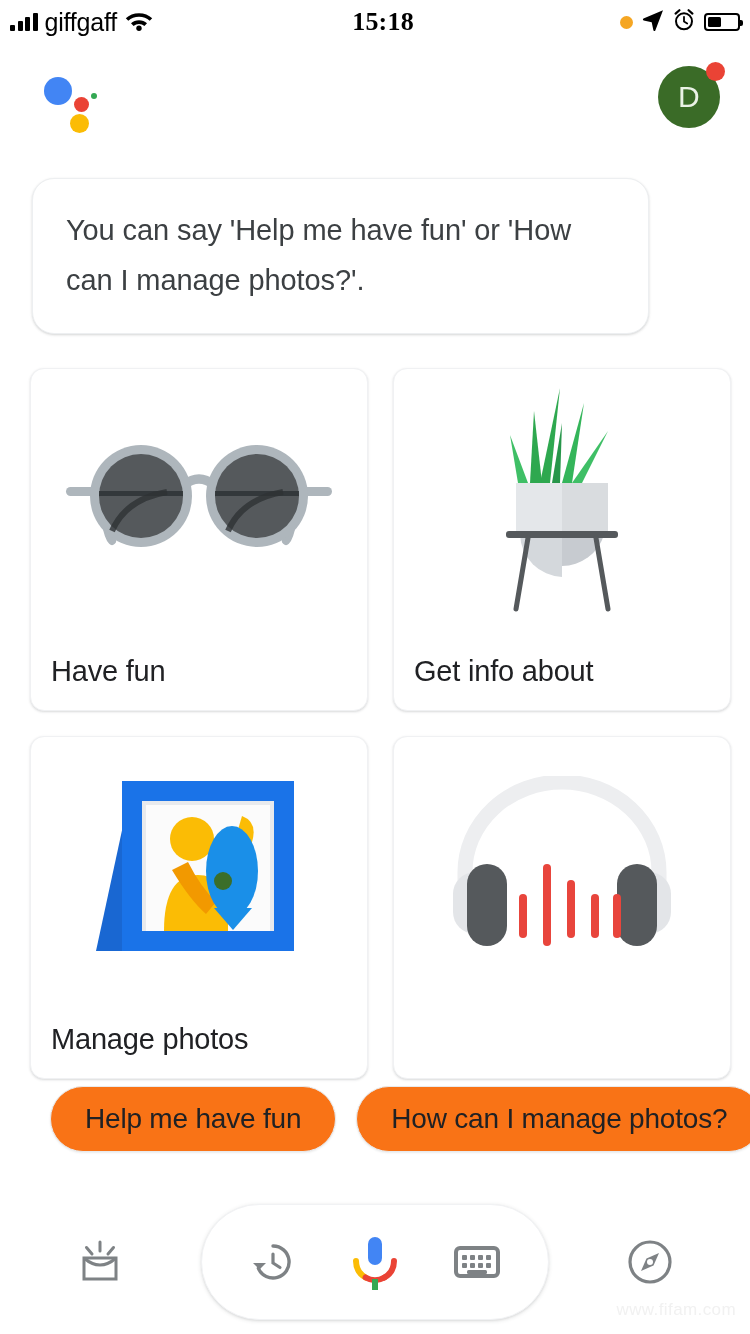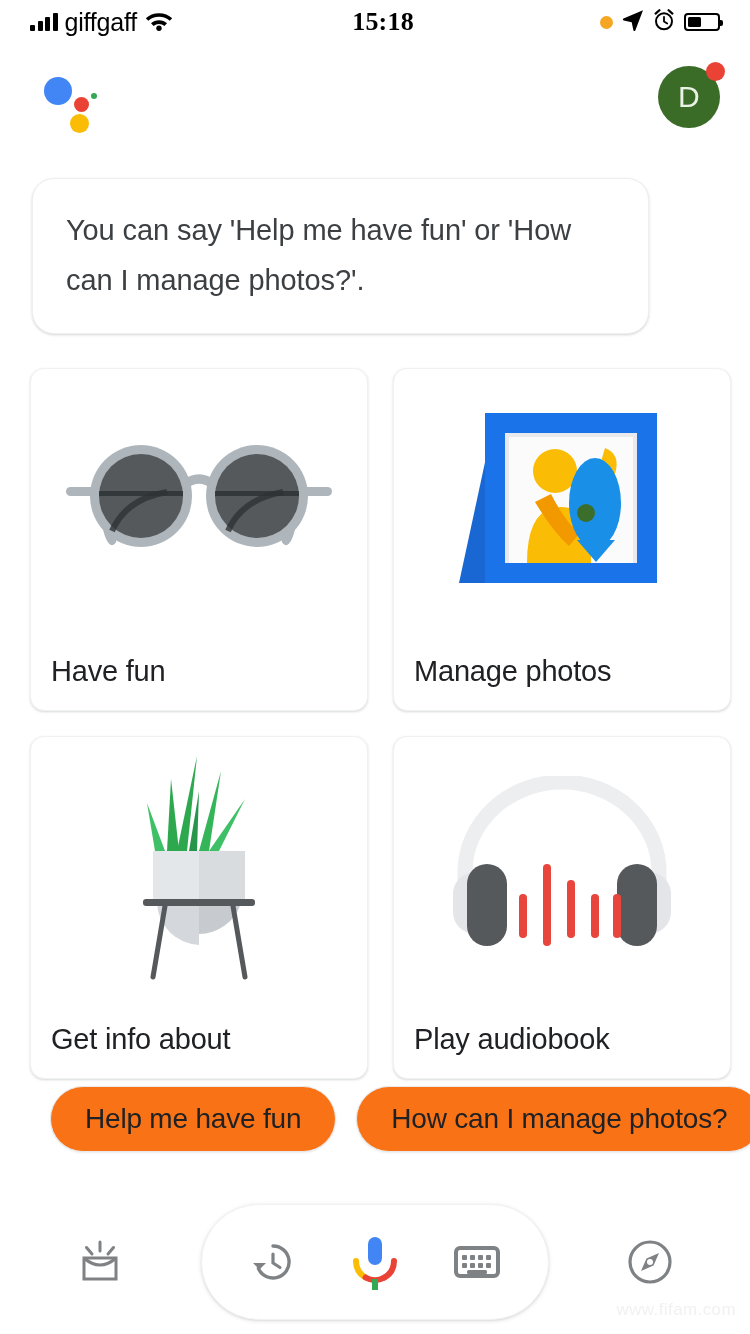--- a/index.html
+++ b/index.html
@@ -9,21 +9,21 @@
     font-family: "Liberation Sans", sans-serif;
     overflow: hidden;
     position: relative;
   }
 
   
   .statusbar {
     position: absolute; top: 0; left: 0;
     width: 750px; height: 44px;
     display: flex; align-items: center;
-    padding: 0 30px;
+    padding: 0 10px;
     color: #000;
   }
   .sb-left { display: flex; align-items: center; gap: 7px; flex: 0 0 auto; }
   .sb-center { flex: 1; display: flex; justify-content: center; }
   .sb-right { display: flex; align-items: center; gap: 9px; flex: 0 0 auto; }
   .carrier { font-size: 25px; font-weight: 400; letter-spacing: -0.2px; color:#000; }
   .sb-time { font-size: 26px; font-weight: 700; letter-spacing: 0.2px; color:#000;
              position: relative; left: -4px; font-family: Liberation Serif, serif; }
   .bars { display: flex; align-items: flex-end; gap: 2.5px; height: 18px; }
   .bars i { display:block; width: 5px; background:#000; border-radius: 1px; }
@@ -235,49 +235,20 @@
         <circle cx="193" cy="53" r="42" fill="#55595C"></circle>
         <path d="M151 48 h84 v5 h-84z" fill="#2E3235" opacity=".85"></path>
         <path d="M164 88 q14 -32 55 -39" fill="none" stroke="#2E3235" stroke-width="6" opacity=".8"></path>
       </svg>
     </div>
     <div class="card-label">Have fun</div>
   </div>
 
   <div class="card">
     <div class="art">
-      <svg width="210" height="180" viewBox="0 0 210 180">
-
-        <path d="M30 45 L68 30 L68 175 L2 175 Z" fill="#1967D2"></path>
-
-        <rect x="28" y="5" width="172" height="170" fill="#1A73E8"></rect>
-
-        <rect x="48" y="25" width="132" height="130" fill="#E8EAED"></rect>
-        <rect x="52" y="29" width="124" height="126" fill="#FBFBFB"></rect>
-
-        <circle cx="98" cy="63" r="22" fill="#FBBC05"></circle>
-
-        <path d="M70 155 q0 -56 34 -56 q26 0 30 34 v22 z" fill="#FBBC05"></path>
-
-        <path d="M148 40 q16 6 10 26 l-12 28 q-10 -4 -8 -20 z" fill="#FBBC05"></path>
-
-        <path d="M78 94 q18 30 34 44 l10 -12 q-16 -16 -28 -40 z" fill="#F29900"></path>
-
-        <ellipse cx="138" cy="95" rx="26" ry="45" fill="#1A8FE8"></ellipse>
-
-        <path d="M120 132 h38 l-19 22 z" fill="#1A8FE8"></path>
-
-        <circle cx="129" cy="105" r="9" fill="#3B6E2A"></circle>
-      </svg>
-    </div>
-    <div class="card-label">Manage photos</div>
-  </div>
-
-  <div class="card">
-    <div class="art">
       <svg width="180" height="230" viewBox="0 0 180 230">
 
         <path d="M88 5 L78 100 L68 100 Z" fill="#2EA84F"></path>
         <path d="M62 28 L70 100 L58 100 Z" fill="#2EA84F"></path>
         <path d="M112 20 L100 100 L90 100 Z" fill="#34B55A"></path>
         <path d="M38 52 L56 100 L46 100 Z" fill="#3FBF66"></path>
         <path d="M136 48 L110 100 L100 100 Z" fill="#3FBF66"></path>
         <path d="M90 40 L88 100 L80 100 Z" fill="#27964A"></path>
 
         <path d="M44 100 h92 v54 H44 z" fill="#D9DCDF"></path>
@@ -289,38 +260,66 @@
         <rect x="34" y="148" width="112" height="7" rx="3" fill="#55595C"></rect>
 
         <path d="M56 155 L44 226 M124 155 L136 226" stroke="#55595C" stroke-width="5" stroke-linecap="round"></path>
       </svg>
     </div>
     <div class="card-label">Get info about</div>
   </div>
 
   <div class="card">
     <div class="art">
+      <svg width="210" height="180" viewBox="0 0 210 180">
+
+        <path d="M30 45 L68 30 L68 175 L2 175 Z" fill="#1967D2"></path>
+
+        <rect x="28" y="5" width="172" height="170" fill="#1A73E8"></rect>
+
+        <rect x="48" y="25" width="132" height="130" fill="#E8EAED"></rect>
+        <rect x="52" y="29" width="124" height="126" fill="#FBFBFB"></rect>
+
+        <circle cx="98" cy="63" r="22" fill="#FBBC05"></circle>
+
+        <path d="M70 155 q0 -56 34 -56 q26 0 30 34 v22 z" fill="#FBBC05"></path>
+
+        <path d="M148 40 q16 6 10 26 l-12 28 q-10 -4 -8 -20 z" fill="#FBBC05"></path>
+
+        <path d="M78 94 q18 30 34 44 l10 -12 q-16 -16 -28 -40 z" fill="#F29900"></path>
+
+        <ellipse cx="138" cy="95" rx="26" ry="45" fill="#1A8FE8"></ellipse>
+
+        <path d="M120 132 h38 l-19 22 z" fill="#1A8FE8"></path>
+
+        <circle cx="129" cy="105" r="9" fill="#3B6E2A"></circle>
+      </svg>
+    </div>
+    <div class="card-label">Manage photos</div>
+  </div>
+
+  <div class="card">
+    <div class="art">
       <svg width="230" height="180" viewBox="0 0 230 180">
 
         <path d="M18 138 V96 a97 90 0 0 1 194 0 v42" fill="none" stroke="#EDEEF0" stroke-width="15" stroke-linecap="round"></path>
 
         <rect x="6" y="96" width="44" height="62" rx="22" fill="#E3E5E8"></rect>
         <rect x="180" y="96" width="44" height="62" rx="22" fill="#E3E5E8"></rect>
 
         <rect x="20" y="88" width="40" height="82" rx="20" fill="#55595C"></rect>
         <rect x="170" y="88" width="40" height="82" rx="20" fill="#55595C"></rect>
 
         <rect x="72" y="118" width="8" height="44" rx="4" fill="#E8453C"></rect>
         <rect x="96" y="88" width="8" height="82" rx="4" fill="#E8453C"></rect>
         <rect x="120" y="104" width="8" height="58" rx="4" fill="#E8453C"></rect>
         <rect x="144" y="118" width="8" height="44" rx="4" fill="#E8453C"></rect>
         <rect x="166" y="118" width="8" height="44" rx="4" fill="#E8453C"></rect>
       </svg>
     </div>
-    <div class="card-label">Play audiobook</div>
   </div>
 
 </div>
 
 <div class="chips">
   <div class="chip">Help me have fun</div>
   <div class="chip">How can I manage photos?</div>
 </div>
 
 <div class="bottombar">

